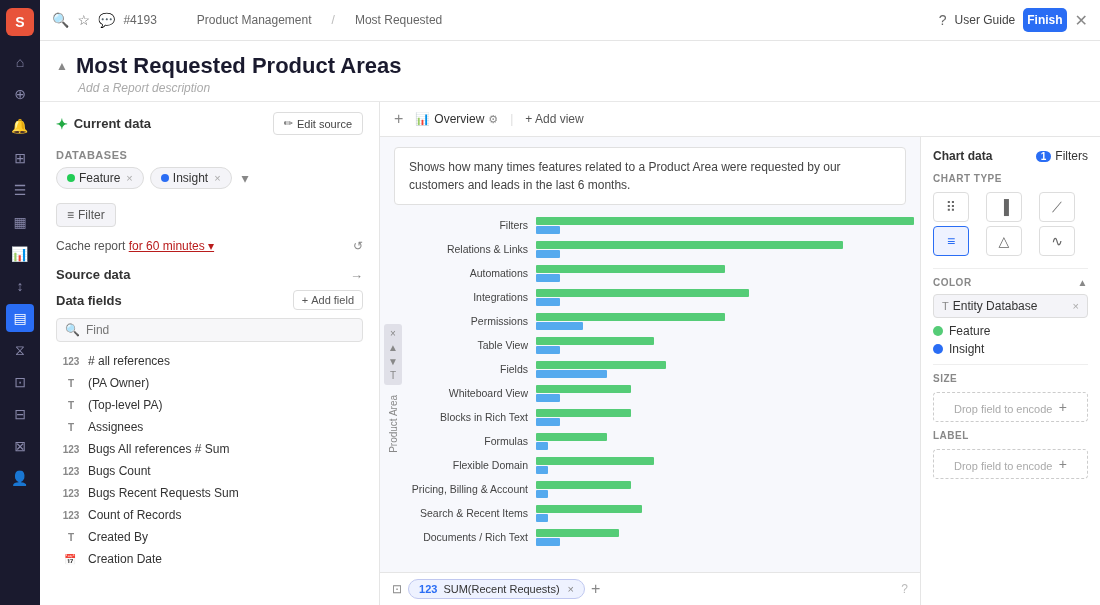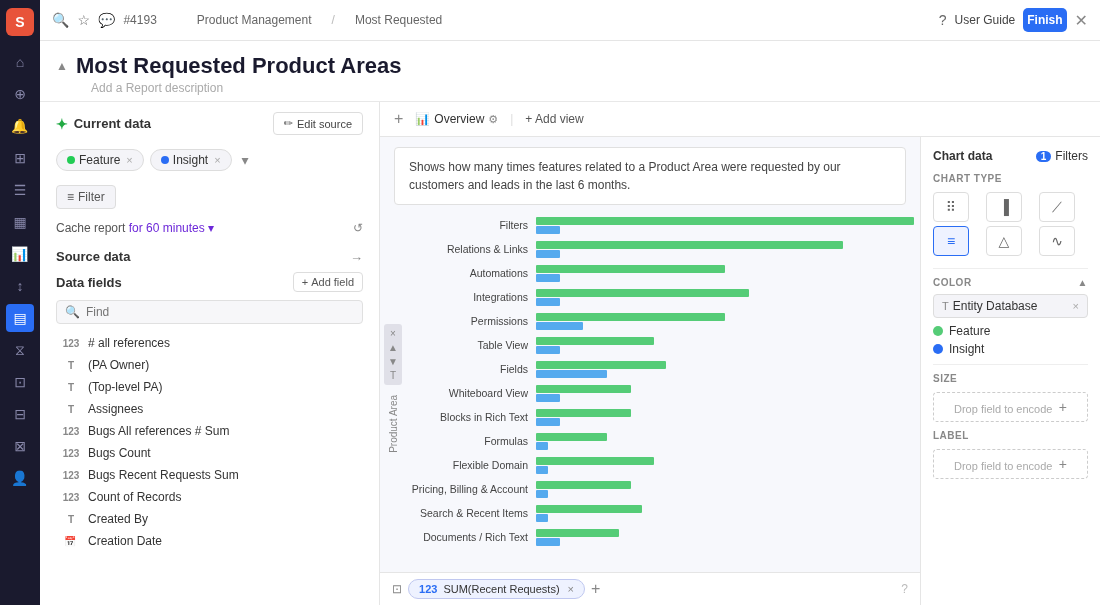--- a/index.html
+++ b/index.html
@@ -67,21 +67,21 @@
 
     
     .page-header {
       padding: 12px 16px 6px 16px;
       background: #fff;
       border-bottom: 1px solid #e8e8e8;
     }
     .page-header-row { display: flex; align-items: center; gap: 8px; }
     .collapse-btn { color: #888; cursor: pointer; font-size: 12px; }
     .page-title { font-size: 22px; font-weight: 700; color: #1a1a2e; }
-    .page-subtitle { font-size: 12px; color: #aaa; margin-top: 2px; margin-left: 35px; }
+    .page-subtitle { font-size: 12px; color: #aaa; margin-top: 2px; margin-left: 22px; font-style: italic; }
 
     
     .body-split { display: flex; flex: 1; overflow: hidden; }
 
     
     .left-panel {
       width: 340px;
       flex-shrink: 0;
       border-right: 1px solid #e5e5e5;
       display: flex; flex-direction: column;
@@ -127,21 +127,21 @@
       background: #f4f4f8; border: 1px solid #ddd; border-radius: 4px;
       padding: 4px 10px; font-size: 12px; color: #555; cursor: pointer;
     }
 
     
     .cache-row {
       display: flex; align-items: center; justify-content: space-between;
       padding: 6px 16px;
       font-size: 12px; color: #555;
     }
-    .cache-row .highlight { color: #6d28d9; }
+    .cache-row .highlight { color: #b91c1c; text-decoration: underline; }
     .cache-refresh { color: #888; cursor: pointer; }
 
     
     .source-data-row {
       display: flex; align-items: center; justify-content: space-between;
       padding: 8px 16px;
       font-weight: 600; font-size: 13px; color: #333;
     }
     .arrow-btn { color: #888; cursor: pointer; }
 
@@ -376,20 +376,21 @@
             <span class="data-icon">✦</span>
             <span>Current data</span>
           </div>
           <button class="edit-source-btn">
             <span>✏</span>
             <span>Edit source</span>
           </button>
         </div>
 
         <div class="databases-section">
+          <div class="databases-label">Databases</div>
           <div class="db-tags-row">
             <div class="db-tag">
               <span class="dot green"></span>
               <span>Feature</span>
               <span class="remove">×</span>
             </div>
             <div class="db-tag">
               <span class="dot blue"></span>
               <span>Insight</span>
               <span class="remove">×</span>

